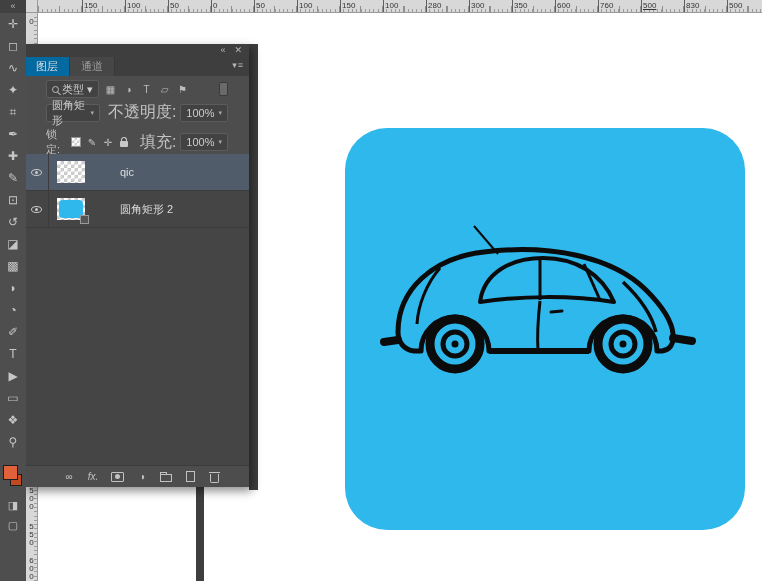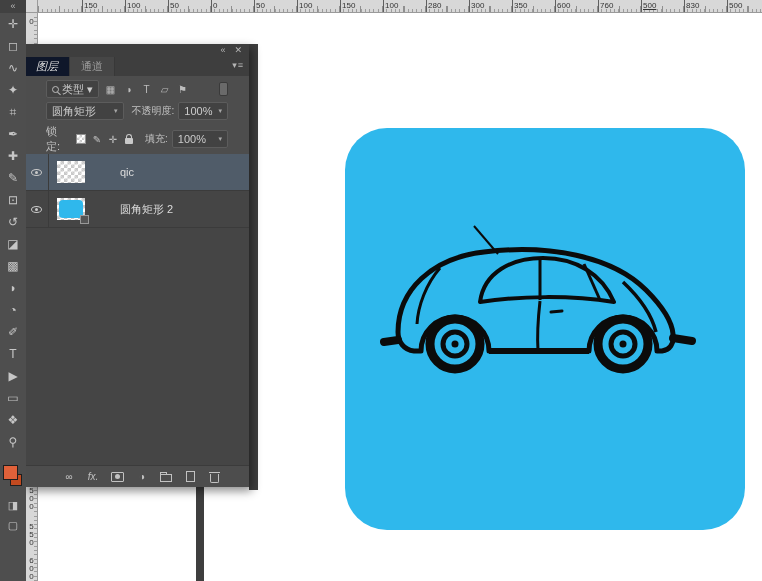--- a/index.html
+++ b/index.html
@@ -42,36 +42,36 @@
   .panel-edge { position:absolute; left:249px; top:44px; width:9px; height:446px; background:#3e3e3e; z-index:9; }
   .dock-edge  { position:absolute; left:196px; top:487px; width:8px; height:94px; background:#3e3e3e; z-index:2; }
 
   
   .panel { position:absolute; left:25px; top:44px; width:224px; height:443px; background:#4d4d4d; z-index:10;
            box-shadow:3px 4px 9px rgba(0,0,0,.45); font-size:11px; color:#cccccc; }
   .panel-header { height:13px; background:#3e3e3e; display:flex; justify-content:flex-end; align-items:center; gap:9px; padding:0 7px; color:#b5b5b5; font-size:9px; line-height:13px; }
   .panel-header span { cursor:pointer; }
   .panel-tabs { height:19px; background:#3e3e3e; display:flex; align-items:flex-end; position:relative; }
   .tab { padding:0 11px; height:19px; line-height:19px; font-size:11px; color:#9a9a9a; background:#464646; border-right:1px solid #383838; cursor:pointer; }
-  .tab.active { background:#0f172a; color:#dddddd;font-style:italic; }
+  .tab.active { background:#0369a1; color:#dddddd; }
   .panel-menu { position:absolute; right:5px; top:3px; color:#b5b5b5; font-size:9px; cursor:pointer; letter-spacing:1px; }
 
   .prow { display:flex; align-items:center; margin:4px 21px; }
   .filter-combo { display:flex; align-items:center; gap:3px; background:#424242; border:1px solid #5c5c5c; border-radius:2px; height:18px; padding:0 5px; cursor:pointer; }
   .mag { width:7px; height:7px; border:1px solid #bbb; border-radius:50%; position:relative; }
   .mag::after { content:""; position:absolute; right:-3px; bottom:-2px; width:4px; height:1px; background:#bbb; transform:rotate(40deg); }
   .fbtns { display:flex; margin-left:3px; }
   .fbtn { width:18px; height:17px; line-height:17px; text-align:center; color:#bdbdbd; font-size:10px; cursor:pointer; }
   .toggle { margin-left:auto; width:9px; height:14px; background:#6a6a6a; border:1px solid #3a3a3a; border-radius:2px; cursor:pointer; }
 
   .select { display:flex; align-items:center; background:#424242; border:1px solid #5c5c5c; border-radius:2px; height:18px; padding:0 5px; gap:4px; cursor:pointer; }
   .select .arrow { margin-left:auto; color:#a8a8a8; font-size:7px; }
   .sel-blend { width:92px; }
   .sel-small { width:58px; }
-  .lbl { margin:0 4px 0 8px; color:#c2c2c2; font-size:10px; white-space:nowrap; }
+  .lbl { margin:0 4px 0 8px; color:#c2c2c2; font-size:16px; white-space:nowrap; }
   .lbl0 { margin-right:3px; color:#c2c2c2; }
   .lockbtns { display:flex; }
   .lock-btn { width:16px; height:16px; display:flex; align-items:center; justify-content:center; color:#c0c0c0; font-size:10px; cursor:pointer; }
 
   .checker { background-color:#fff;
     background-image:linear-gradient(45deg,#c9c9c9 25%,transparent 25%,transparent 75%,#c9c9c9 75%),
                      linear-gradient(45deg,#c9c9c9 25%,transparent 25%,transparent 75%,#c9c9c9 75%);
     background-size:7px 7px; background-position:0 0,3.5px 3.5px; }
   .mini-checker { width:10px; height:10px; border:1px solid #909090; }
   .mini-checker.checker { background-size:5px 5px; background-position:0 0,2.5px 2.5px; }

